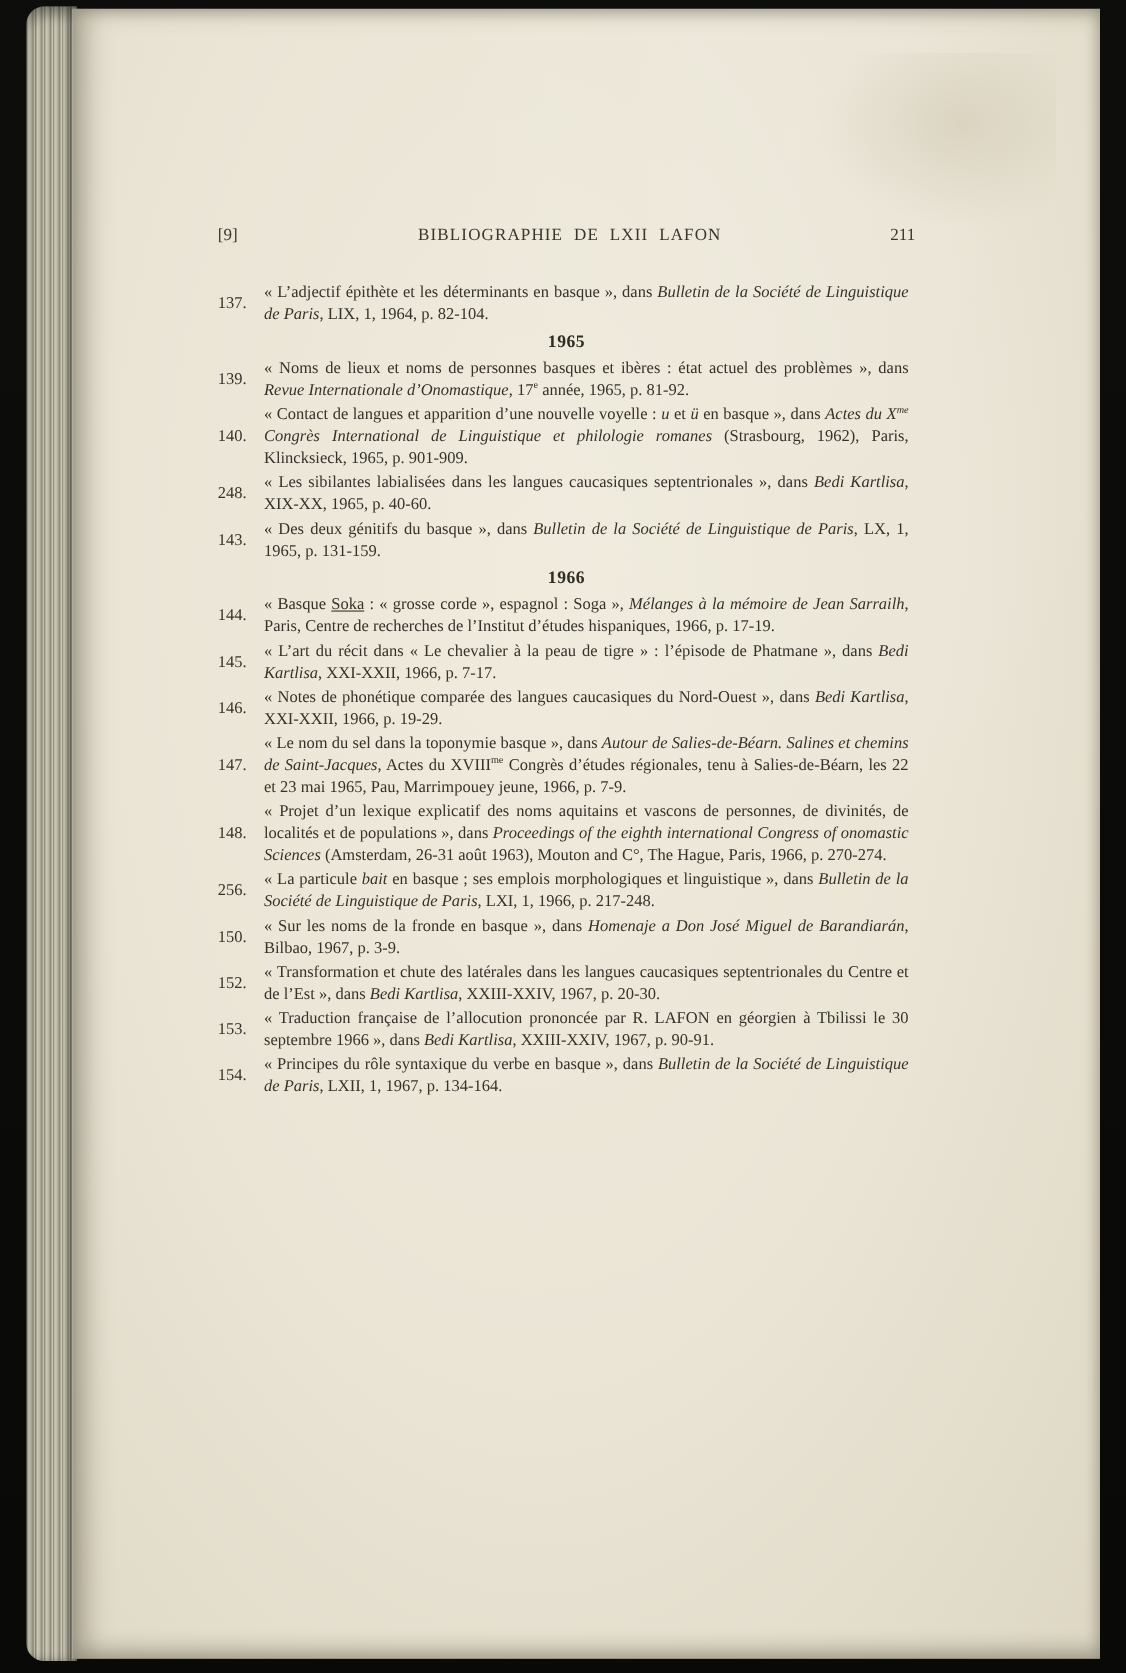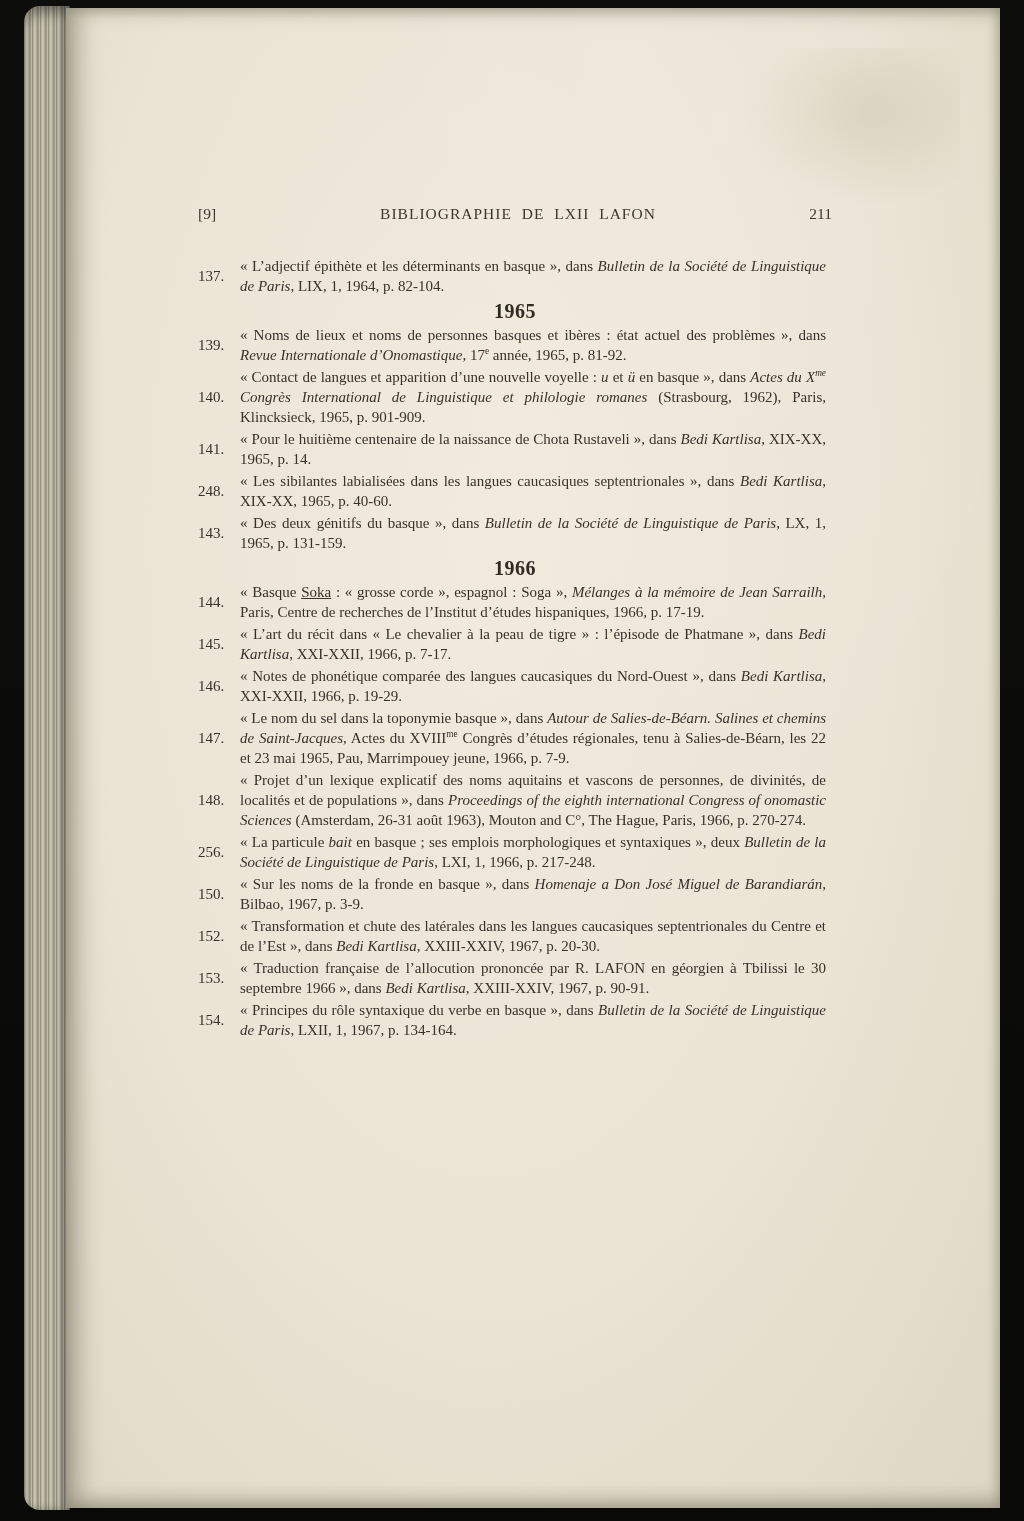--- a/index.html
+++ b/index.html
@@ -35,21 +35,21 @@
   .page-header {
     display:flex; align-items:baseline; margin-bottom:32px;
     font-size:15.5px; color:#3a372e;
   }
   .bracket-num { width:46px; flex:none; }
   .header-title {
     flex:1; text-align:center; letter-spacing:1px; word-spacing:5px;
   }
   .page-num { flex:none; text-align:right; min-width:40px; }
   .year-heading {
-    text-align:center; font-weight:bold; font-size:20px;
+    text-align:center; font-weight:bold; font-size:16px;
     margin:5px 0 4px 0; color:#2f2c24; letter-spacing:.5px;
   }
   .entry { display:flex; margin:0 6px 2px 0;align-items:center; }
   .entry-num { width:42px; flex:none; }
   .entry-text { flex:1; text-align:justify; }
   .it { font-style:italic; }
   .ul { text-decoration:underline; }
   sup { font-size:.62em; line-height:0; vertical-align:super; }
   
   .stain {
@@ -79,24 +79,20 @@
           <div class="year-heading">1965</div>
           <div class="entry">
             <span class="entry-num">139.</span>
             <span class="entry-text"><span>« Noms de lieux et noms de personnes basques et ibères : état actuel des problèmes », dans </span><span class="it">Revue Internationale d’Onomastique</span><span>, 17</span><sup>e</sup><span> année, 1965, p. 81-92.</span></span>
           </div>
           <div class="entry">
             <span class="entry-num">140.</span>
             <span class="entry-text"><span>« Contact de langues et apparition d’une nouvelle voyelle : </span><span class="it">u</span><span> et </span><span class="it">ü</span><span> en basque », dans </span><span class="it">Actes du X</span><sup class="it">me</sup><span class="it"> Congrès International de Linguistique et philologie romanes</span><span> (Strasbourg, 1962), Paris, Klincksieck, 1965, p. 901-909.</span></span>
           </div>
           <div class="entry">
-            <span class="entry-num">141.</span>
-            <span class="entry-text"><span>« Pour le huitième centenaire de la naissance de Chota Rustaveli », dans </span><span class="it">Bedi Kartlisa</span><span>, XIX-XX, 1965, p. 14.</span></span>
-          </div>
-          <div class="entry">
             <span class="entry-num">248.</span>
             <span class="entry-text"><span>« Les sibilantes labialisées dans les langues caucasiques septentrionales », dans </span><span class="it">Bedi Kartlisa</span><span>, XIX-XX, 1965, p. 40-60.</span></span>
           </div>
           <div class="entry">
             <span class="entry-num">143.</span>
             <span class="entry-text"><span>« Des deux génitifs du basque », dans </span><span class="it">Bulletin de la Société de Linguistique de Paris</span><span>, LX, 1, 1965, p. 131-159.</span></span>
           </div>
           <div class="year-heading">1966</div>
           <div class="entry">
             <span class="entry-num">144.</span>
@@ -113,21 +109,21 @@
           <div class="entry">
             <span class="entry-num">147.</span>
             <span class="entry-text"><span>« Le nom du sel dans la toponymie basque », dans </span><span class="it">Autour de Salies-de-Béarn. Salines et chemins de Saint-Jacques</span><span>, Actes du XVIII</span><sup>me</sup><span> Congrès d’études régionales, tenu à Salies-de-Béarn, les 22 et 23 mai 1965, Pau, Marrimpouey jeune, 1966, p. 7-9.</span></span>
           </div>
           <div class="entry">
             <span class="entry-num">148.</span>
             <span class="entry-text"><span>« Projet d’un lexique explicatif des noms aquitains et vascons de personnes, de divinités, de localités et de populations », dans </span><span class="it">Proceedings of the eighth international Congress of onomastic Sciences</span><span> (Amsterdam, 26-31 août 1963), Mouton and C°, The Hague, Paris, 1966, p. 270-274.</span></span>
           </div>
           <div class="entry">
             <span class="entry-num">256.</span>
-            <span class="entry-text"><span>« La particule </span><span class="it">bait</span><span> en basque ; ses emplois morphologiques et syntaxiques », deux </span><span class="it">Bulletin de la Société de Linguistique de Paris</span><span>, LXI, 1, 1966, p. 217-248.</span></span>
+            <span class="entry-text"><span>« La particule </span><span class="it">bait</span><span> en basque ; ses emplois morphologiques et linguistique », dans </span><span class="it">Bulletin de la Société de Linguistique de Paris</span><span>, LXI, 1, 1966, p. 217-248.</span></span>
           </div>
           <div class="entry">
             <span class="entry-num">150.</span>
             <span class="entry-text"><span>« Sur les noms de la fronde en basque », dans </span><span class="it">Homenaje a Don José Miguel de Barandiarán</span><span>, Bilbao, 1967, p. 3-9.</span></span>
           </div>
           <div class="entry">
             <span class="entry-num">152.</span>
             <span class="entry-text"><span>« Transformation et chute des latérales dans les langues caucasiques septentrionales du Centre et de l’Est », dans </span><span class="it">Bedi Kartlisa</span><span>, XXIII-XXIV, 1967, p. 20-30.</span></span>
           </div>
           <div class="entry">

